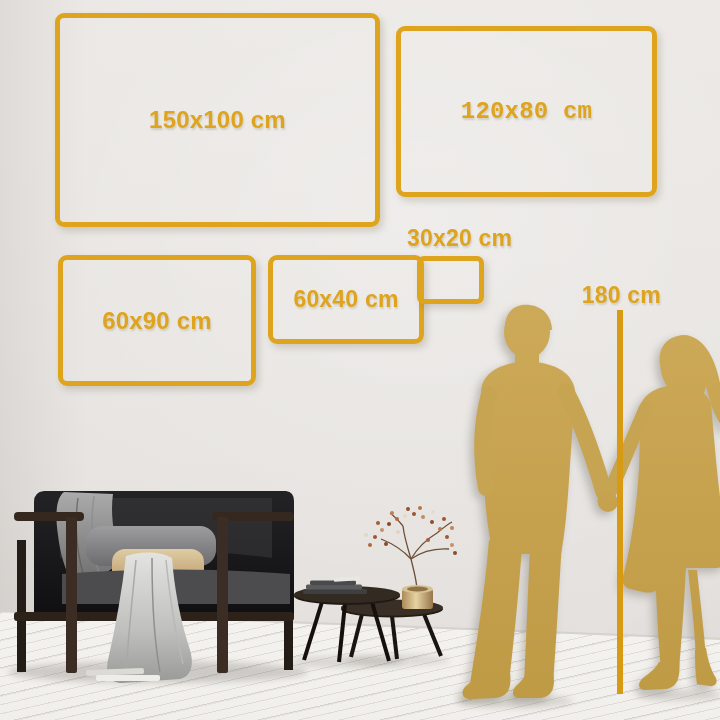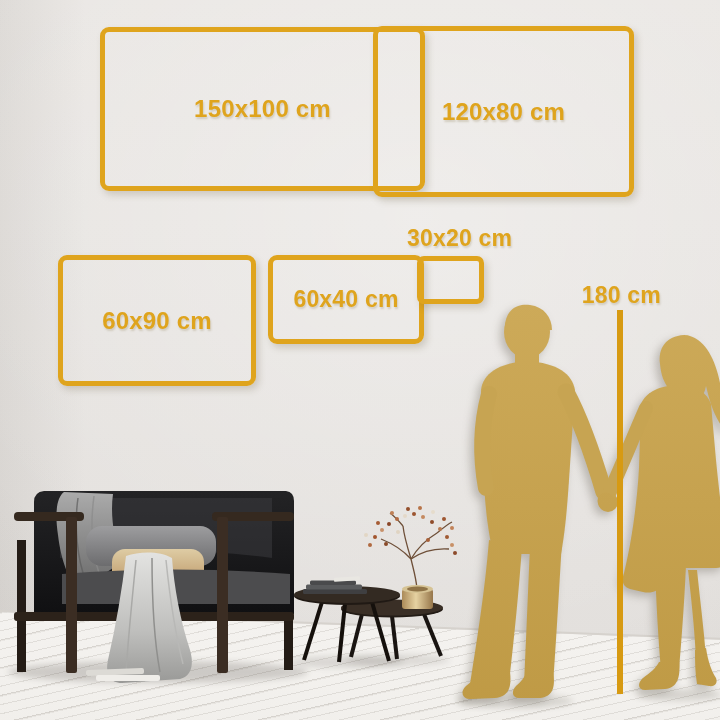--- a/index.html
+++ b/index.html
@@ -23,22 +23,22 @@
       linear-gradient(180deg,#f4f2ef 0%,#f0eeea 100%);}
 
   .scene{position:absolute;left:0;top:0;}
 
   
   .frame{position:absolute;box-sizing:border-box;border:5px solid #dfa41d;border-radius:9px;
     display:flex;align-items:center;justify-content:center;
     box-shadow:3px 4px 7px rgba(100,86,55,.22);}
   .gold-text{color:#dfa41d;font-weight:700;font-size:24px;letter-spacing:.2px;
     text-shadow:1px 2px 2px rgba(120,100,50,.22);white-space:nowrap;}
-  .f150{left:55px;top:27px;width:325px;height:164px;margin-left:45px;}
-  .f120{left:373px;top:26px;width:261px;height:171px;}
+  .f150{left:55px;top:13px;width:325px;height:214px;}
+  .f120{left:396px;top:26px;width:261px;height:171px;font-family:Liberation Mono, monospace;}
   .f6090{left:58px;top:255px;width:198px;height:131px;}
   .f6040{left:268px;top:255px;width:156px;height:89px;}
   .f6040 .gold-text,.lbl-3020,.lbl-180{font-size:23px;}
   .f3020{left:417px;top:256px;width:67px;height:48px;border-width:5px;border-radius:7px;}
   .lbl-3020{position:absolute;left:407px;top:225px;width:122px;text-align:left;}
   .lbl-180{position:absolute;left:573px;top:282px;width:88px;text-align:right;}
 
   .figures{filter:drop-shadow(-4px 4px 4px rgba(70,62,48,.28));}
 </style>
 </head>

